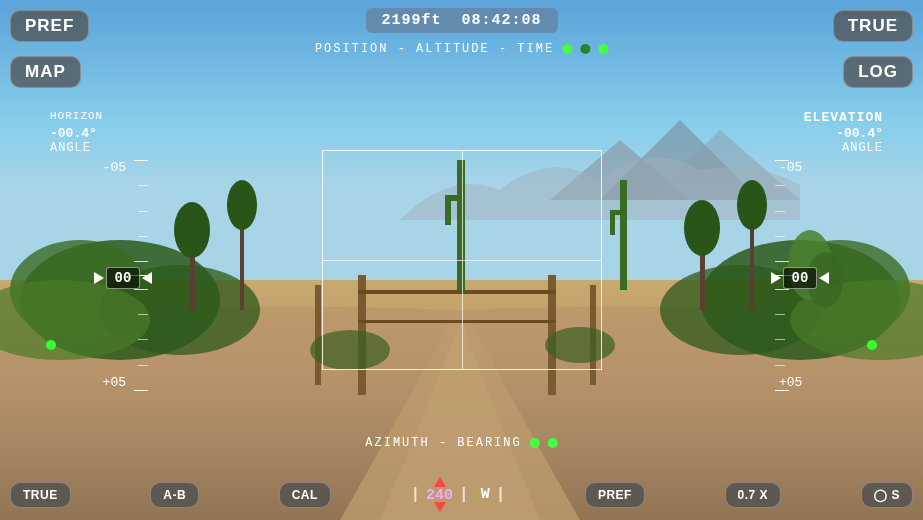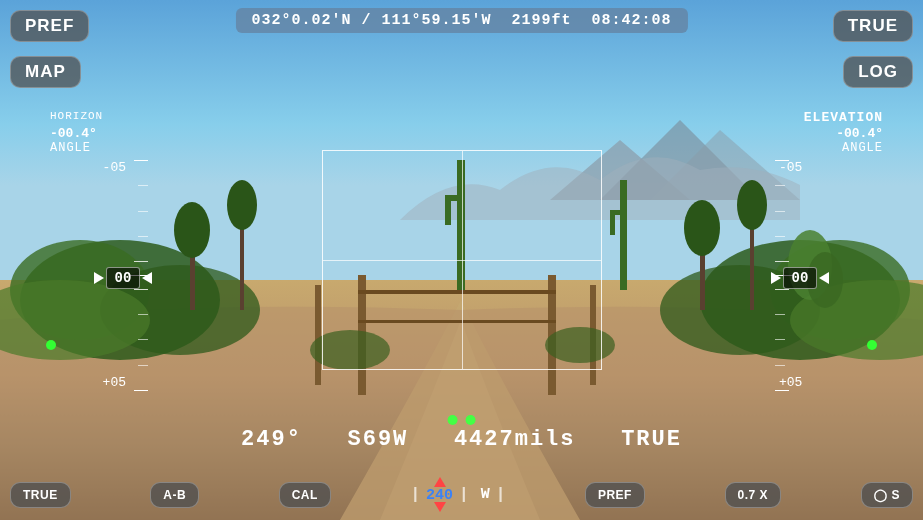--- a/index.html
+++ b/index.html
@@ -350,26 +350,31 @@
   <button class="btn-corner btn-pref">PREF</button>
 
   <button class="btn-corner btn-mail">TRUE</button>
 
   <button class="btn-corner btn-map">MAP</button>
 
   <button class="btn-corner btn-log">LOG</button>
 
   <div class="top-bar">
     <div class="gps-info">
-      <span>032°0.02'N / 111°59.15'W</span>
       <span>2199ft</span>
       <span>08:42:08</span>
     </div>
   </div>
 
+  <div class="position-label">
+    <span>POSITION - ALTITUDE - TIME</span>
+    <span class="dot-green"></span>
+    <span class="dot-green-dim"></span>
+    <span class="dot-green"></span>
+  </div>
 
   <div style="position:absolute; left:18px; top:110px; width:130px; height:290px;">
 
     <div style="position:absolute; left:32px; top:0; color:white; font-size:11px; font-weight:normal; letter-spacing:1px;">HORIZON</div>
 
     <div style="position:absolute; left:32px; top:16px; color:white; font-size:13px; font-weight:bold;">-00.4°</div>
 
     <div style="position:absolute; left:32px; top:31px; color:white; font-size:12px; letter-spacing:1px;">ANGLE</div>
 
     <div style="position:absolute; right:22px; top:50px; color:white; font-size:13px;">-05</div>
@@ -435,44 +440,36 @@
     <div class="gauge-dot" style="right:28px; bottom:50px;"></div>
   </div>
 
   <div class="reticle">
     <div class="reticle-h"></div>
     <div class="reticle-v"></div>
   </div>
 
   <div class="azimuth-section">
     <div class="azimuth-label">
+      <span>AZIMUTH - BEARING</span>
       <span class="dot-green"></span>
       <span class="dot-green"></span>
-    </div>
-    <div class="azimuth-value">
-      <span>249°</span>
-      &nbsp;
-      <span>S69W</span>
-      &nbsp;
-      <span>4427mils</span>
-      &nbsp;
-      <span>TRUE</span>
     </div>
   </div>
 
   <div class="bottom-bar">
     <button class="btn-bottom">TRUE</button>
     <button class="btn-bottom">A-B</button>
     <button class="btn-bottom">CAL</button>
 
     <div class="compass-strip">
       <span style="color:rgba(255,255,255,0.7); font-size:16px; margin-right:6px;">|</span>
       <div style="display:flex; flex-direction:column; align-items:center;">
         <div class="compass-triangle-up"></div>
-        <span style="color:#3b82f6; font-size:15px; font-weight:bold;text-align:center;">240</span>
+        <span style="color:#f0abfc; font-size:15px; font-weight:bold;text-align:center;">240</span>
         <div class="compass-triangle-down"></div>
       </div>
       <span style="color:rgba(255,255,255,0.7); font-size:16px; margin-left:6px; margin-right:12px;">|</span>
       <span style="color:white; font-size:15px; font-weight:bold;">W</span>
       <span style="color:rgba(255,255,255,0.7); font-size:16px; margin-left:6px;">|</span>
     </div>
 
     <button class="btn-bottom">PREF</button>
     <button class="btn-bottom">0.7 X</button>
     <button class="btn-bottom">

